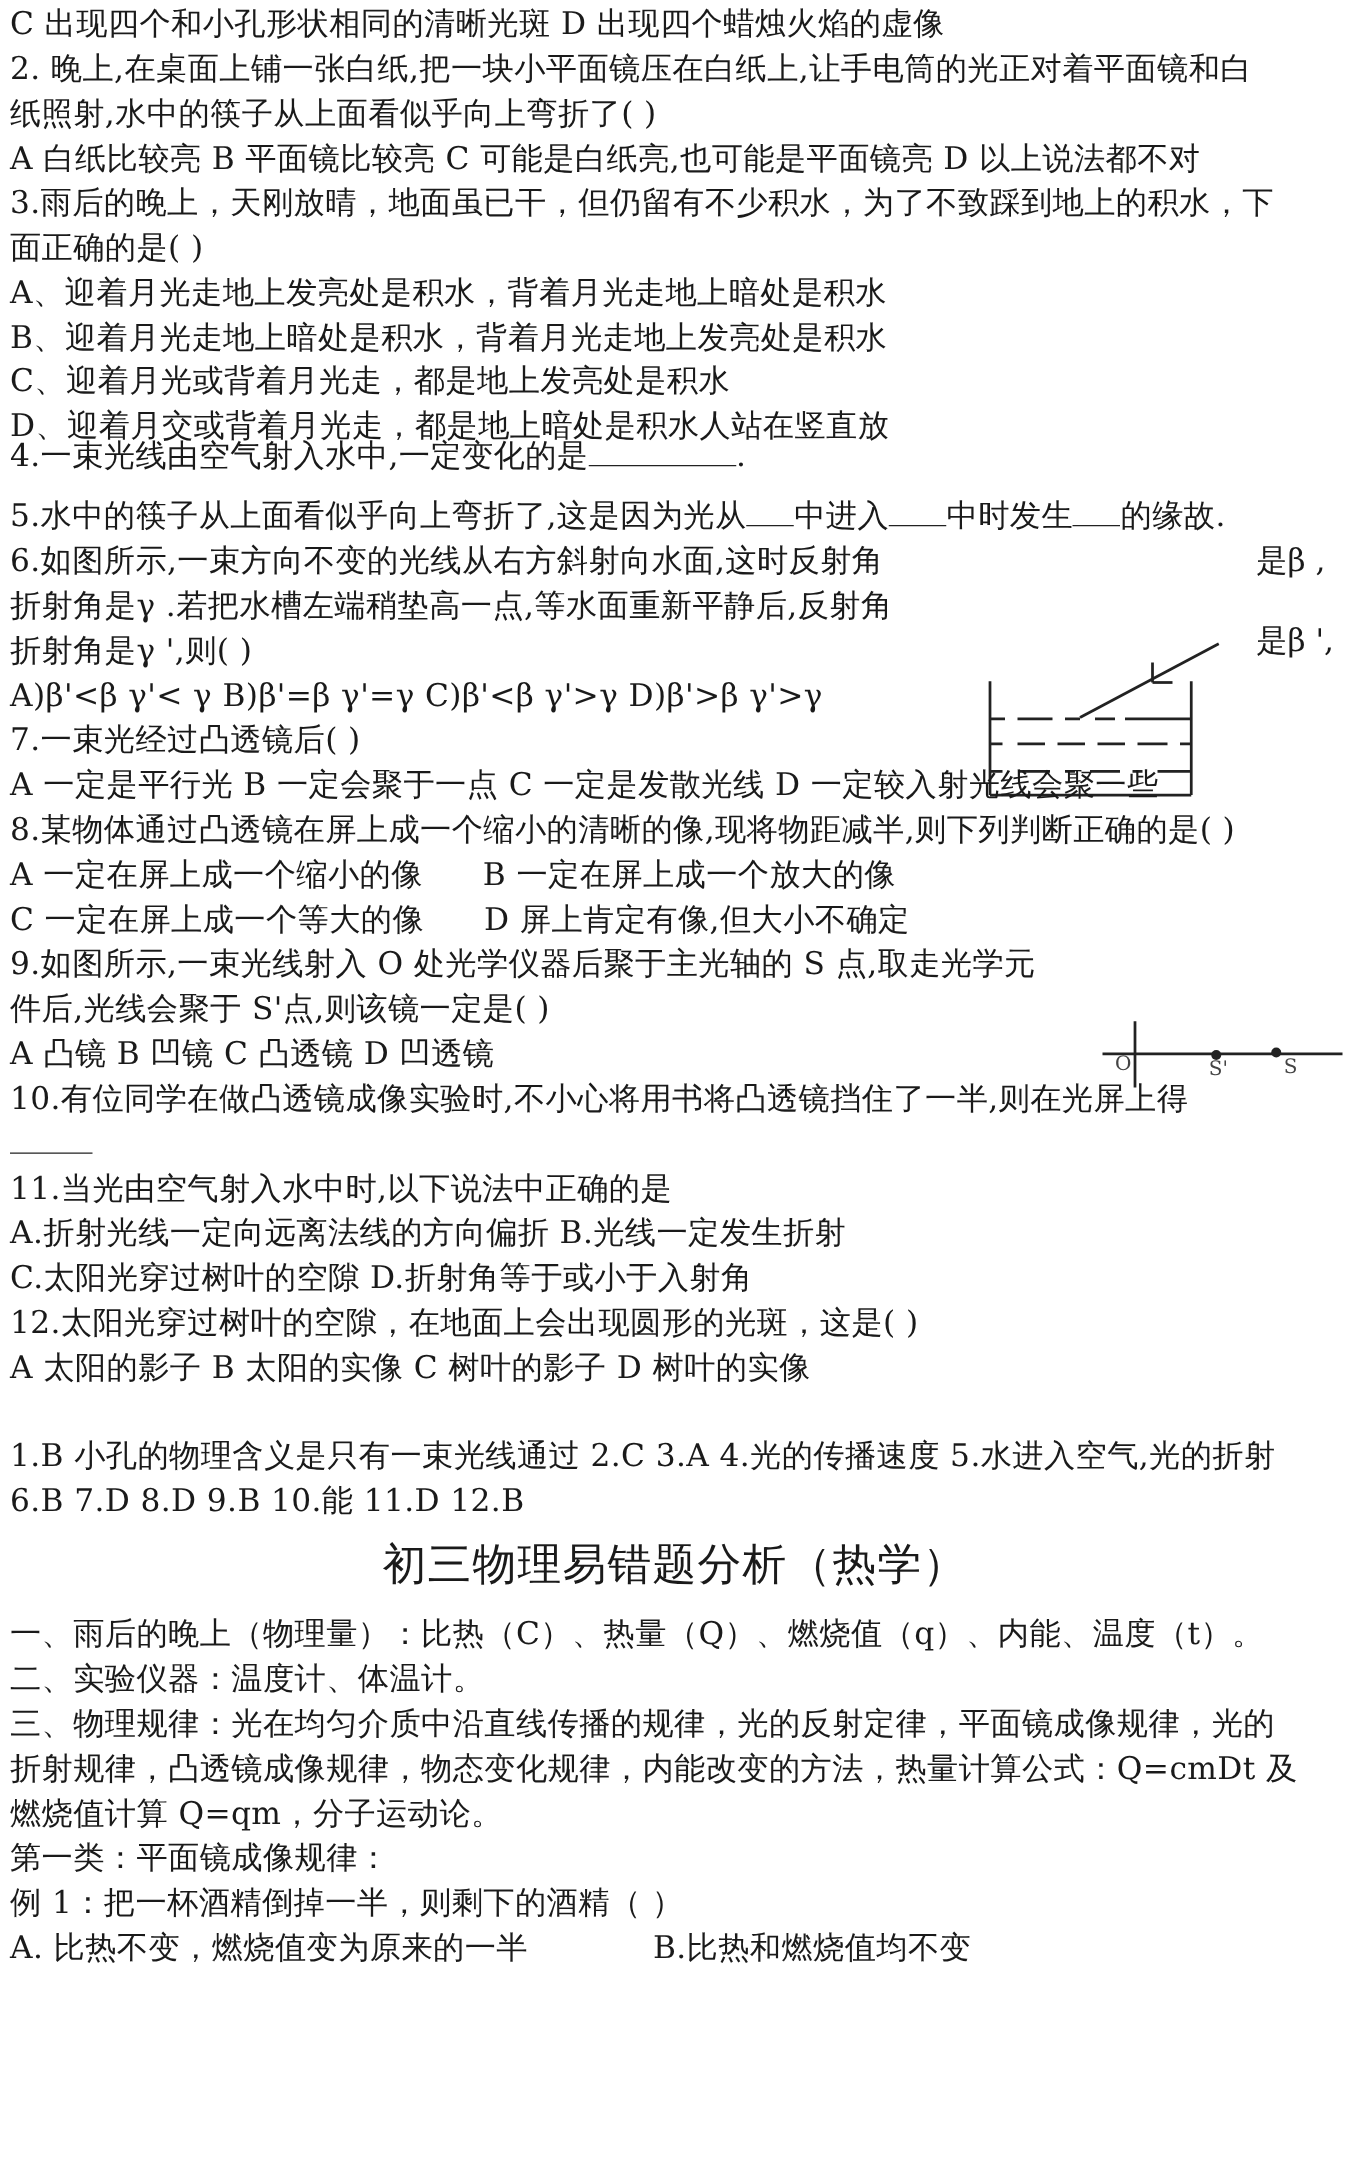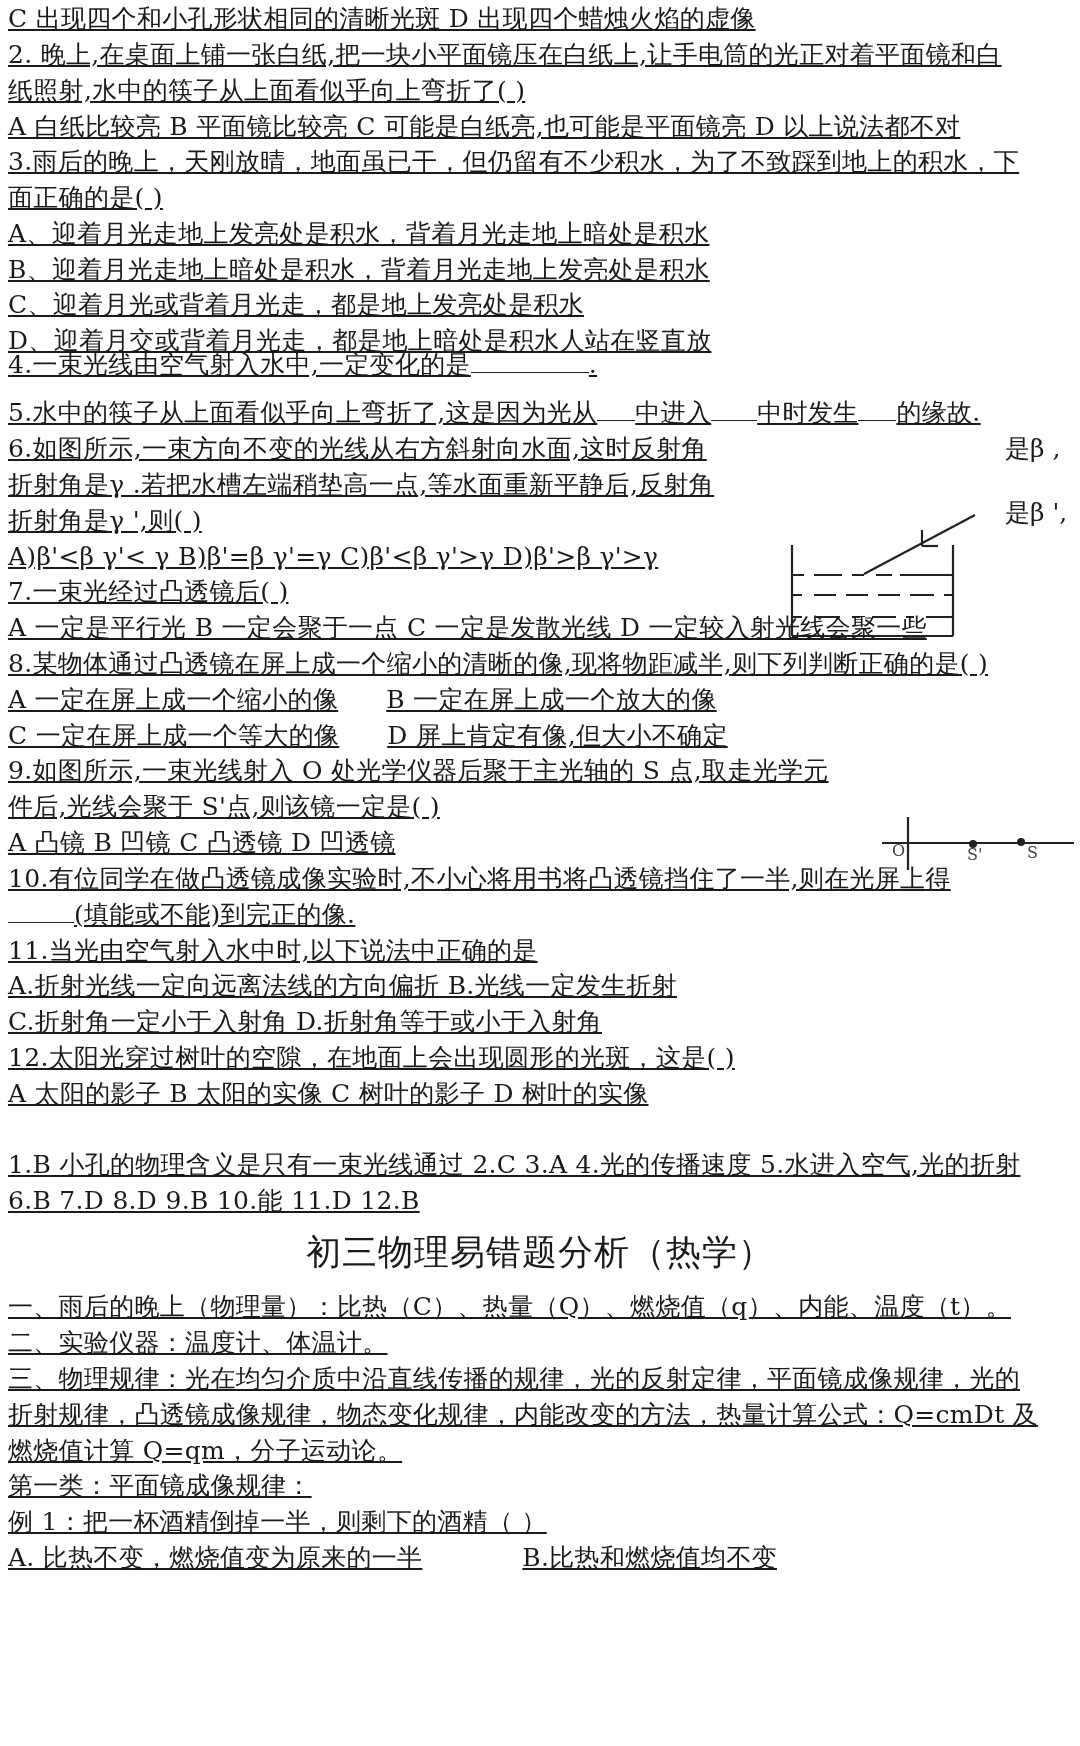--- a/index.html
+++ b/index.html
@@ -3,21 +3,21 @@
 <meta charset="utf-8">
 <style>
   html, body { margin: 0; padding: 0; background: #ffffff; }
   body {
     width: 1080px; height: 1746px; overflow: hidden; position: relative;
     font-family: "DejaVu Serif", "Liberation Serif", serif;
     color: #1a1a1a;
   }
   .line {
     position: absolute; left: 8px; white-space: nowrap;
-    font-size: 25px; line-height: 34px; letter-spacing: 0.3px; text-decoration: underline;
+    font-size: 25px; line-height: 34px; letter-spacing: 0.3px;
   }
   .title {
     position: absolute; left: 0; width: 1080px; text-align: center;
     font-size: 35px; line-height: 44px; letter-spacing: 1px;
   }
   .gap { display: inline-block; }
   .blank { display: inline-block; border-bottom: 1.5px solid #222; height: 24px; vertical-align: baseline; }
   .right-label { position: absolute; white-space: nowrap; font-size: 25px; line-height: 34px; }
   svg { position: absolute; overflow: visible; }
 </style>
@@ -94,26 +94,26 @@
   </g>
   <circle cx="95" cy="29" r="4" fill="#222"></circle>
   <circle cx="143" cy="27" r="4" fill="#222"></circle>
 </svg>
 <div class="right-label" style="top:842px; left:892px; font-size:16px; line-height:18px; color:#444">O</div>
 <div class="right-label" style="top:846px; left:967px; font-size:16px; line-height:18px; color:#444">S'</div>
 <div class="right-label" style="top:844px; left:1027px; font-size:16px; line-height:18px; color:#444">S</div>
 
 <div class="line" style="top:862px">10.有位同学在做凸透镜成像实验时,不小心将用书将凸透镜挡住了一半,则在光屏上得</div>
 <div class="line" style="top:898px">
-  <span class="blank" style="width:66px"></span><span>(填能或不能)到完正的像.</span>
+  <span class="blank" style="width:66px"></span>
 </div>
 
 <div class="line" style="top:934px">11.当光由空气射入水中时,以下说法中正确的是</div>
 <div class="line" style="top:969px">A.折射光线一定向远离法线的方向偏折  B.光线一定发生折射</div>
-<div class="line" style="top:1005px">C.折射角一定小于入射角  D.折射角等于或小于入射角</div>
+<div class="line" style="top:1005px">C.太阳光穿过树叶的空隙  D.折射角等于或小于入射角</div>
 
 <div class="line" style="top:1041px">12.太阳光穿过树叶的空隙，在地面上会出现圆形的光斑，这是( )</div>
 <div class="line" style="top:1077px">A 太阳的影子  B 太阳的实像  C 树叶的影子  D 树叶的实像</div>
 
 <div class="line" style="top:1148px">1.B  小孔的物理含义是只有一束光线通过  2.C 3.A 4.光的传播速度  5.水进入空气,光的折射</div>
 <div class="line" style="top:1184px">6.B 7.D 8.D 9.B 10.能  11.D 12.B</div>
 
 <div class="title" style="top:1230px">初三物理易错题分析（热学）</div>
 
 <div class="line" style="top:1290px">一、雨后的晚上（物理量）：比热（C）、热量（Q）、燃烧值（q）、内能、温度（t）。</div>

